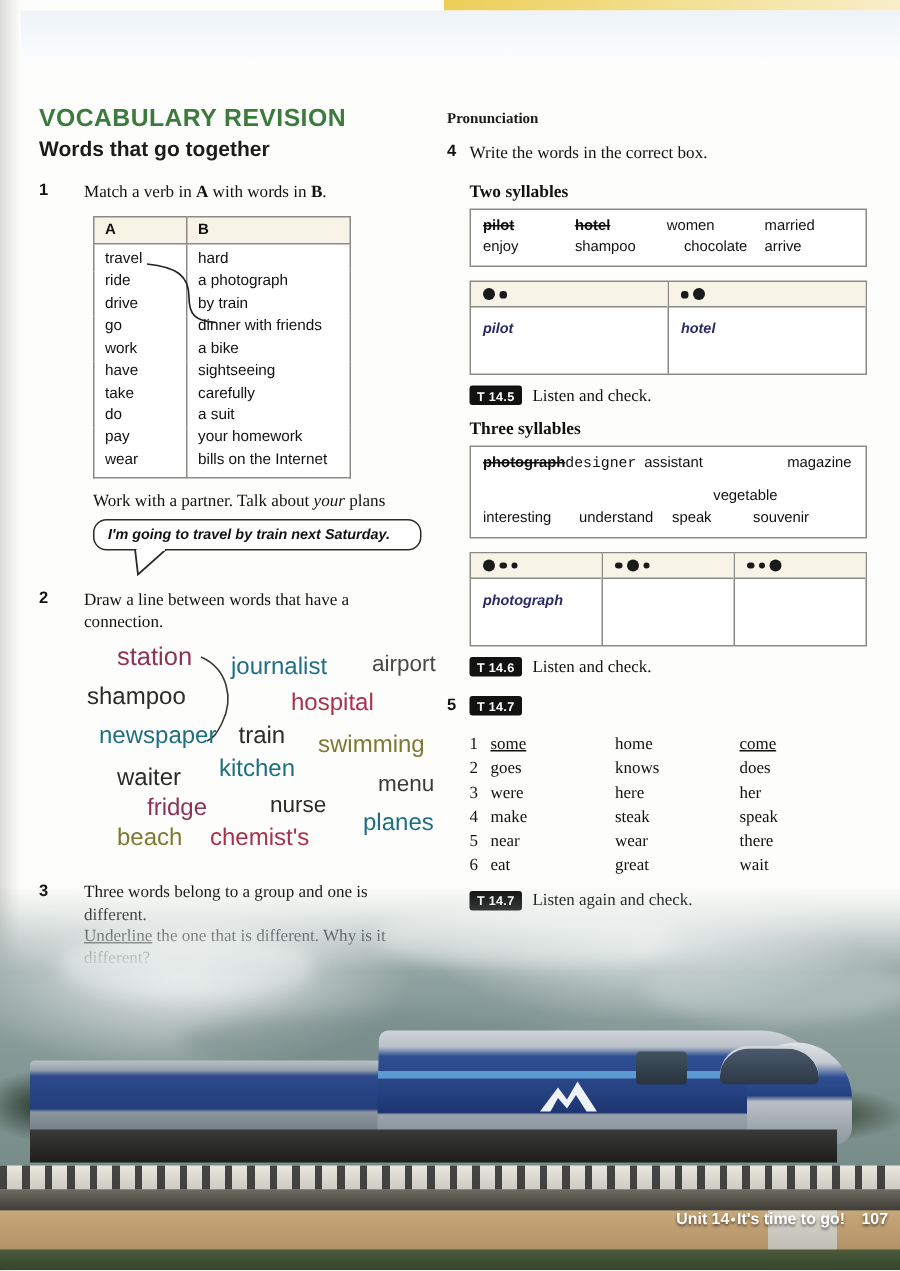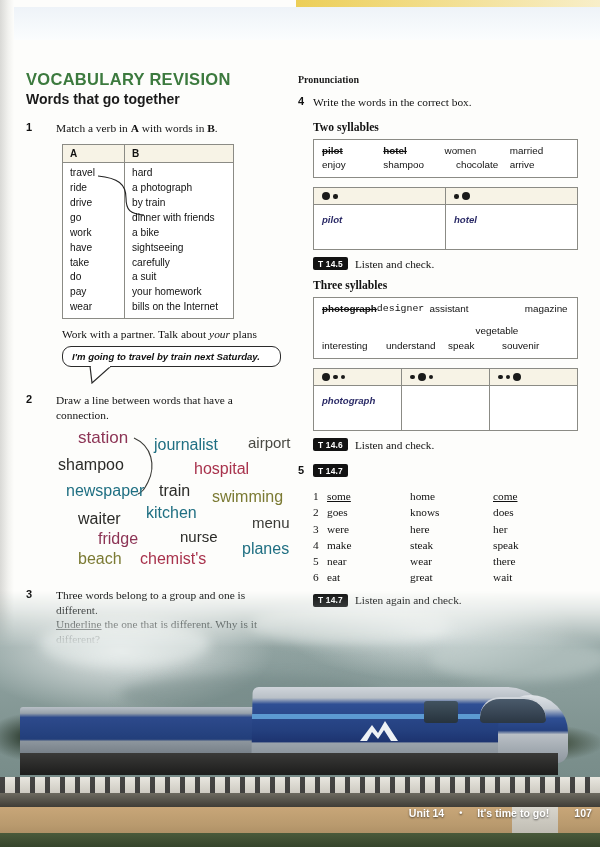--- a/index.html
+++ b/index.html
@@ -248,21 +248,21 @@
     background:linear-gradient(180deg,#d8d5cc,#b3b0a6);
   }
   .grass{
     position:absolute; left:0; top:60px; width:600px; height:14px;
     background:linear-gradient(180deg,#4a5a3a,#36452c);
   }
   .footer{
     position:absolute; right:8px; bottom:28px;
     font-family:"Liberation Sans", sans-serif;
     font-size:10.6px; font-weight:700; color:#ffffff;
-    display:flex; align-items:center; gap:15px;
+    display:flex; align-items:center; gap:1px;
     text-shadow:0 1px 2px rgba(0,0,0,.6);
   }
   .footer .dotsep{ font-size:9px; }
 </style>
 </head>
 <body>
 
 <div class="page">
 
   <div class="topbar-yellow"></div>

